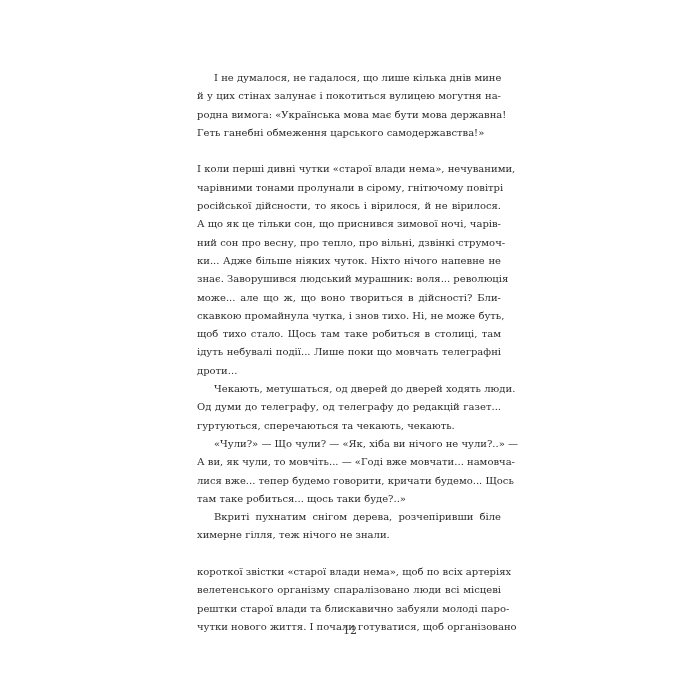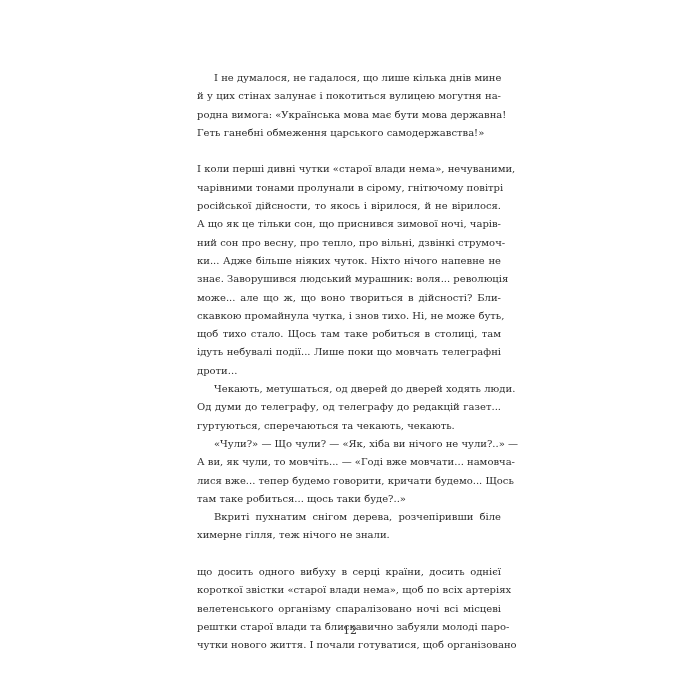--- a/index.html
+++ b/index.html
@@ -87,21 +87,20 @@
         <span class="line last">гуртуються, сперечаються та чекають, чекають.</span>
         <span class="line indent">«Чули?» — Що чули? — «Як, хіба ви нічого не чули?..» —</span>
         <span class="line">А ви, як чули, то мовчіть... — «Годі вже мовчати... намовча-</span>
         <span class="line">лися вже... тепер будемо говорити, кричати будемо... Щось</span>
         <span class="line last">там таке робиться... щось таки буде?..»</span>
         <span class="line indent">Вкриті пухнатим снігом дерева, розчепіривши біле</span>
         <span class="line last">химерне гілля, теж нічого не знали.</span>
       </div>
       <span class="gap"></span>
       <div>
-        <span class="line">що досить одного вибуху в серці країни, досить однієї</span>
         <span class="line">короткої звістки «старої влади нема», щоб по всіх артеріях</span>
-        <span class="line">велетенського організму спаралізовано ночі всі місцеві</span>
+        <span class="line">велетенського організму спаралізовано люди всі місцеві</span>
         <span class="line">рештки старої влади та блискавично забуяли молоді паро-</span>
         <span class="line">чутки нового життя. І почали готуватися, щоб організовано</span>
       </div>
     </div>
   <div class="page-number">12</div>
 </div>
 
 </body></html>

